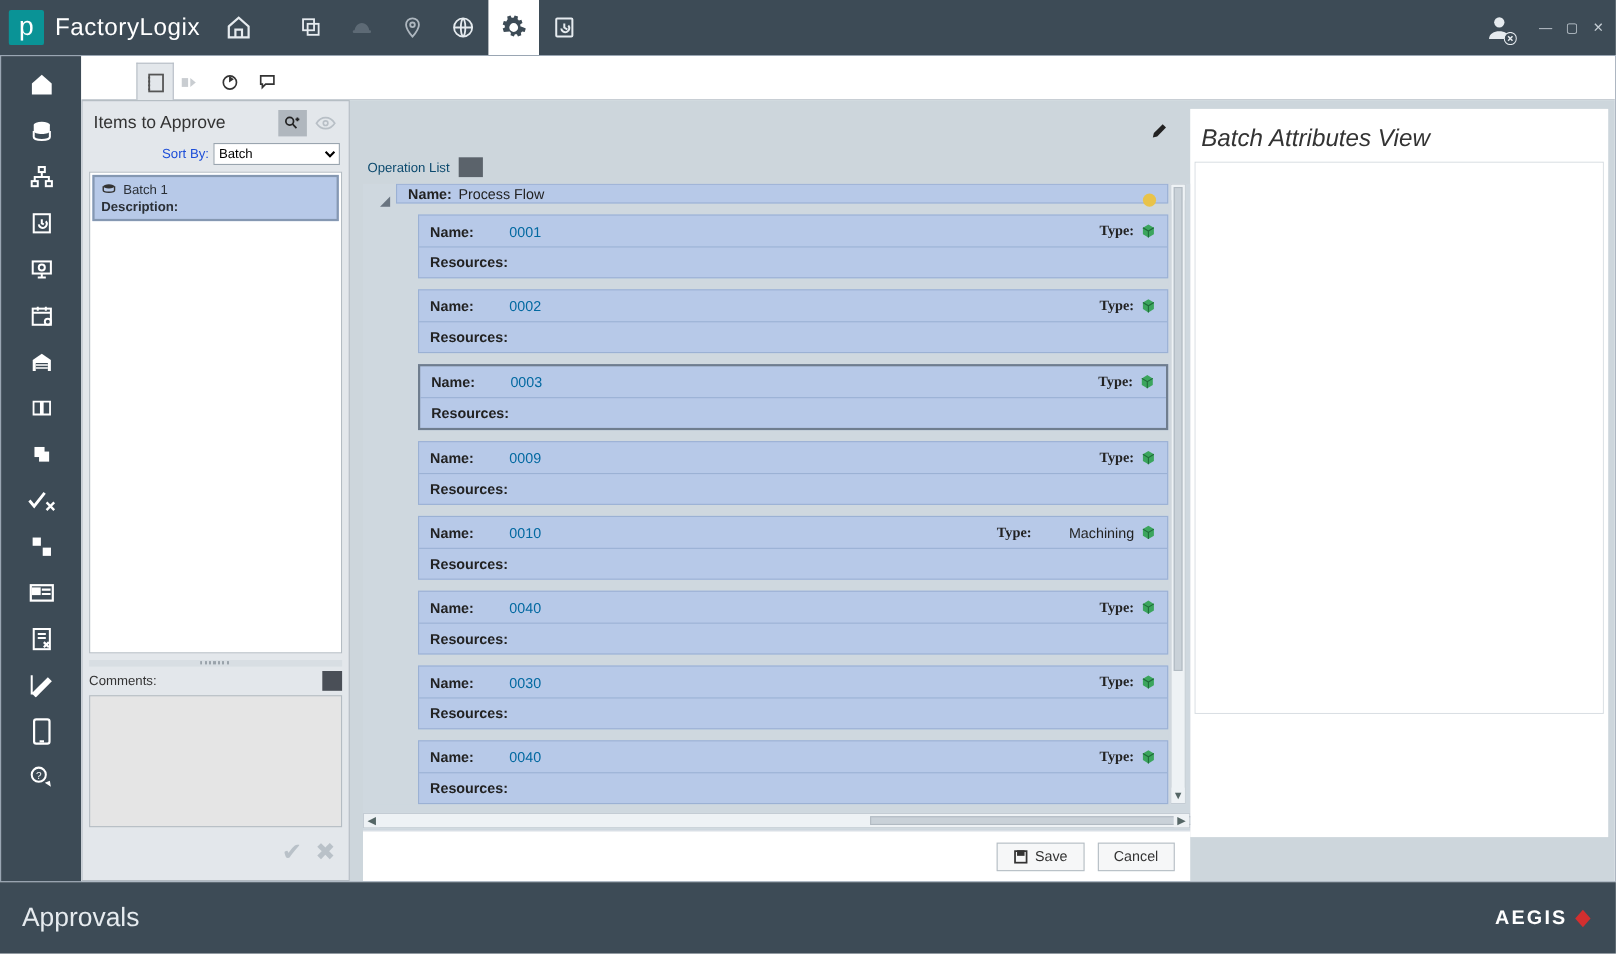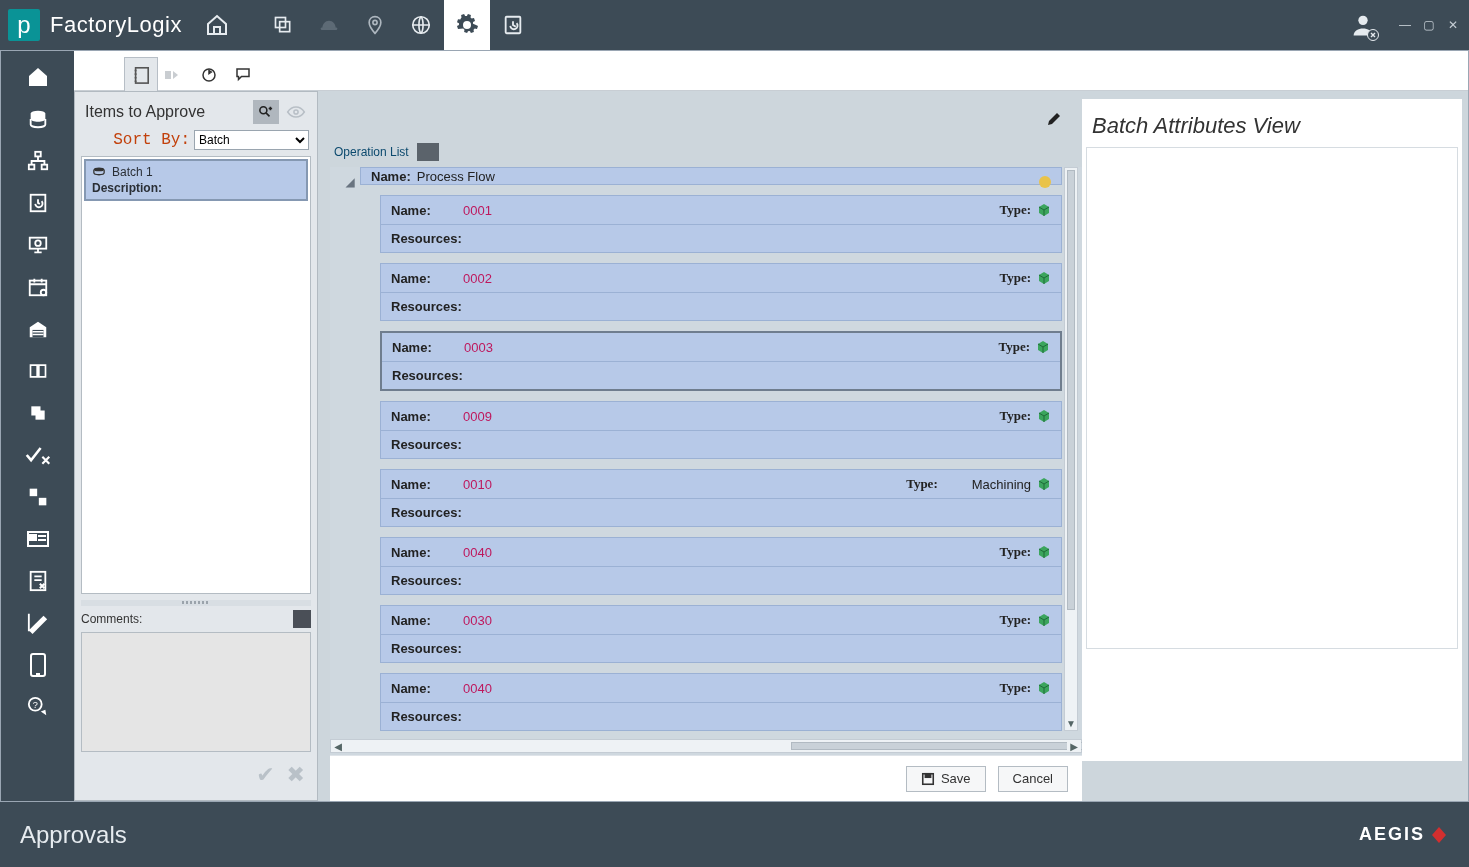--- a/index.html
+++ b/index.html
@@ -34,21 +34,21 @@
   .workspace { flex:1; display:flex; background:#cdd6dc; padding:0; overflow:hidden; }
 
   
   .panel-left { width:244px; background:#e3e7eb; border:1px solid #b2bac1; display:flex; flex-direction:column; margin:0 0 0 0; }
   .panel-left-header { display:flex; align-items:center; padding:8px 8px 4px 10px; }
   .panel-left-header h3 { font-size:16px; font-weight:400; color:#333; flex:1; }
   .hdr-icon { width:26px; height:24px; background:#b0b7be; display:flex; align-items:center; justify-content:center; margin-left:4px; color:#333; font-size:13px;}
   .hdr-icon.dim { background:transparent; color:#b8bfc6; }
 
   .sortby { display:flex; align-items:center; justify-content:flex-end; padding:2px 8px 6px; gap:4px;}
-  .sortby label { font-size:16px; color:#c2410c;font-family:Liberation Mono, monospace;}
+  .sortby label { font-size:12px; color:#1d4ed8;}
   .sortby select { width:115px; height:20px; font-size:12px; border:1px solid #9aa5af; background:#fff; }
 
   .items-list { flex:1; background:#fff; margin:0 6px 6px 6px; border:1px solid #b4bcc3; padding:2px;}
   .batch-card { background:#b7c9e8; border:2px solid #8598b2; padding:4px 6px; }
   .batch-row1 { display:flex; align-items:center; gap:6px; font-size:12px; color:#2a2f36;}
   .batch-row2 { font-weight:700; font-size:12px; color:#2a2f36; margin-top:2px;}
 
   .splitter-h { height:6px; background:#d8dee3; margin:0 6px; position:relative;}
   .splitter-h::after { content:""; position:absolute; left:50%; top:1px; width:28px; height:3px; transform:translateX(-50%); background:repeating-linear-gradient(90deg,#9aa3ab 0 2px, transparent 2px 4px); }
 
@@ -74,21 +74,21 @@
   .flow-header { background:#b7c9e8; border:1px solid #9bb1d4; height:30px; display:flex; align-items:center; padding:0 10px; position:relative;}
   .flow-header .lbl { font-weight:700; color:#222; font-size:13px; margin-right:6px;}
   .flow-header .val { font-size:13px; color:#222;}
   .flow-header .pin { position:absolute; right:8px; top:6px; width:16px; height:16px; }
 
   .op-card { background:#b7c9e8; border:1px solid #9bb1d4; margin-left:20px; }
   .op-card.selected { border:2px solid #6f7d8e; }
   .op-row { display:flex; align-items:center; padding:6px 10px; font-size:13px; }
   .op-row.border-b { border-bottom:1px solid #9bb1d4; }
   .op-row .klabel { font-weight:700; width:72px; color:#222; }
-  .op-row .kval { color:#be185d; }
+  .op-row .kval { color:#0369a1; }
   .op-row .tlabel { margin-left:auto; font-weight:700; color:#222; padding-right:6px;font-family:Liberation Serif, serif;}
   .op-row .tval { color:#222; margin-right:6px;margin-left:28px;}
   .op-row .cube { width:14px; height:14px; }
 
   .vscroll { position:absolute; right:4px; top:0; bottom:24px; width:14px; background:#eef2f5; border:1px solid #c4ccd4; }
   .vscroll .thumb { position:absolute; left:2px; right:2px; top:2px; height:440px; background:#c9d1d8; border:1px solid #b1bac2; }
   .vscroll .arrow { position:absolute; left:0; right:0; height:14px; display:flex; align-items:center; justify-content:center; font-size:10px; color:#566; background:#eef2f5;}
   .vscroll .arrow.top { top:0; } .vscroll .arrow.bot { bottom:0; }
 
   .hscroll { position:absolute; left:0; right:0; bottom:2px; height:14px; background:#eef2f5; border:1px solid #c4ccd4; }

